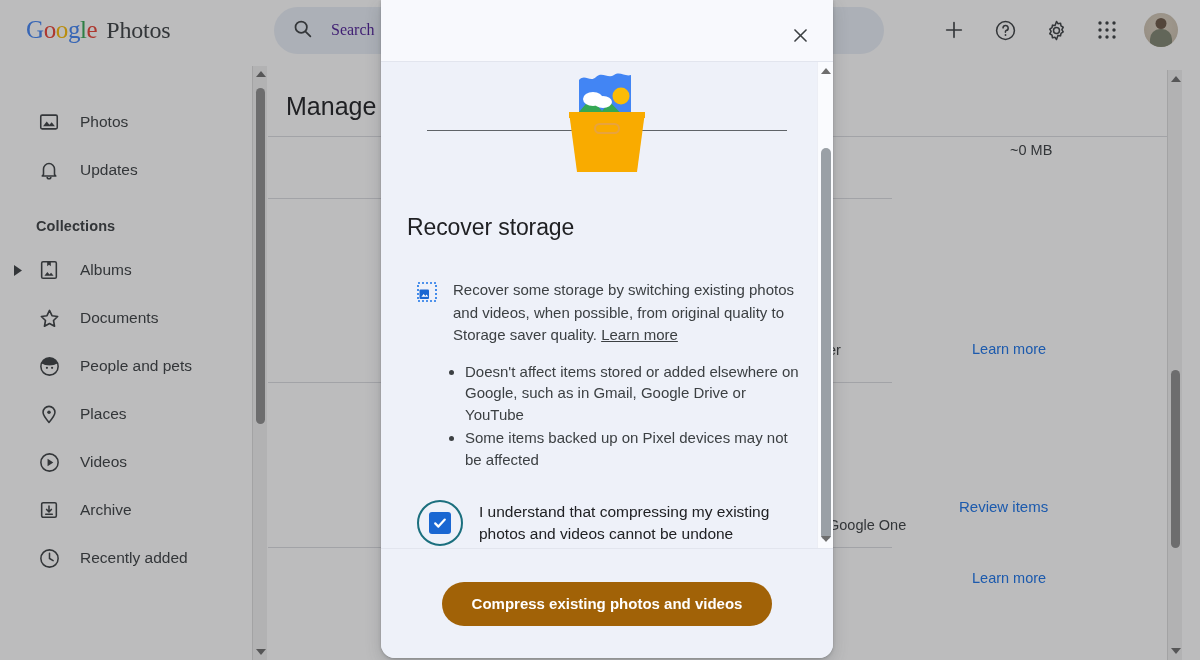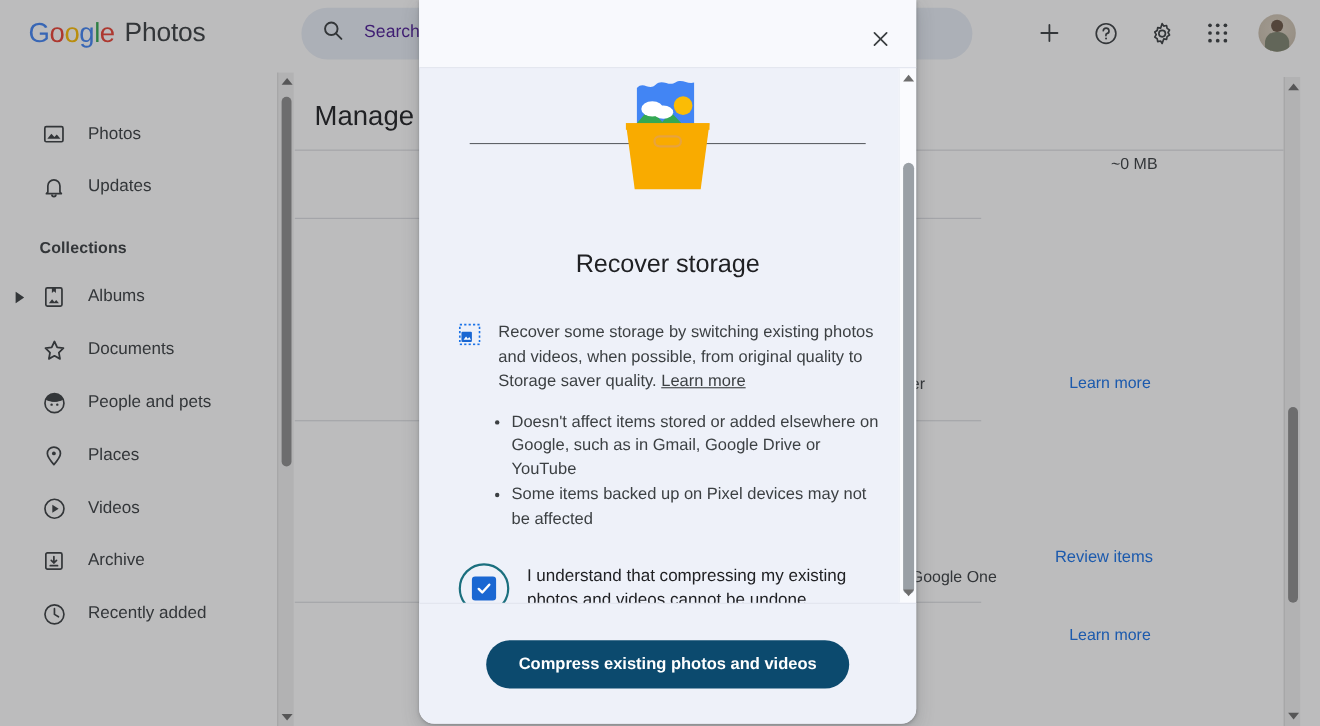--- a/index.html
+++ b/index.html
@@ -13,21 +13,21 @@
 
   
   #app {
     position: absolute; inset: 0;
     background: #ffffff;
   }
 
   
   .topbar {
     position: absolute; top: 0; left: 0; right: 0; height: 60px;
-    display: flex; align-items: center;
+    display: flex; align-items: center; font-family: Liberation Serif, serif;
   }
   .brand {
     display: flex; align-items: center; gap: 9px;
     margin-left: 26px; width: 248px;
   }
   .glogo { font-size: 25px; letter-spacing: -0.4px; font-weight: 400; }
   .glogo .b { color:#4285F4; } .glogo .r { color:#EA4335; }
   .glogo .y { color:#FBBC05; } .glogo .g { color:#34A853; }
   .brandword { font-size: 24px; color: #3c4043; letter-spacing: -0.2px; }
 
@@ -133,22 +133,22 @@
   .dlg-inner { padding: 0 26px 0 26px; height: 100%; }
 
   .illus-wrap { position: relative; height: 132px; }
   .illus-line {
     position: absolute; top: 68px; left: 20px; right: 20px;
     height: 1px; background: #5f6368;
   }
   .illus { position: absolute; left: 50%; transform: translateX(-50%); top: 6px; }
 
   .dlg-title {
-    text-align: center; font-size: 23px; color: #202124;
-    margin-top: 32px; letter-spacing: -0.1px;
+    text-align: left; font-size: 23px; color: #202124;
+    margin-top: 20px; letter-spacing: -0.1px;
   }
 
   .para-row { display: flex; gap: 16px; margin-top: 38px; padding-left: 10px; }
   .para-ico { flex: 0 0 20px; margin-top: 3px; }
   .para-text { font-size: 15px; line-height: 22.5px; color: #3c4043; }
   .para-text a { color:#3c4043; text-decoration: underline; cursor:pointer; }
 
   ul.bullets { margin: 14px 0 0 58px; }
   ul.bullets li { font-size: 15px; line-height: 21.5px; color: #3c4043; margin-bottom: 2px; }
 
@@ -163,21 +163,21 @@
     display: flex; align-items: center; justify-content: center;
   }
   .checkrow-label { font-size: 15.5px; line-height: 22px; color: #202124; }
 
   .dlg-foot {
     flex: 0 0 110px; border-top: 1px solid #e2e5ee;
     display: flex; align-items: center; justify-content: center;
     background: #eef1f9;
   }
   .primary-btn {
-    background: #0c4a6e; color: #fff; border: none;
+    background: #a16207; color: #fff; border: none;
     border-radius: 22px; height: 44px; padding: 0 30px;
     font-size: 15px; font-weight: 700; cursor: pointer;
     font-family: "Liberation Sans", sans-serif;
   }
 </style>
 </head>
 <body>
 
 <div id="root">
 

